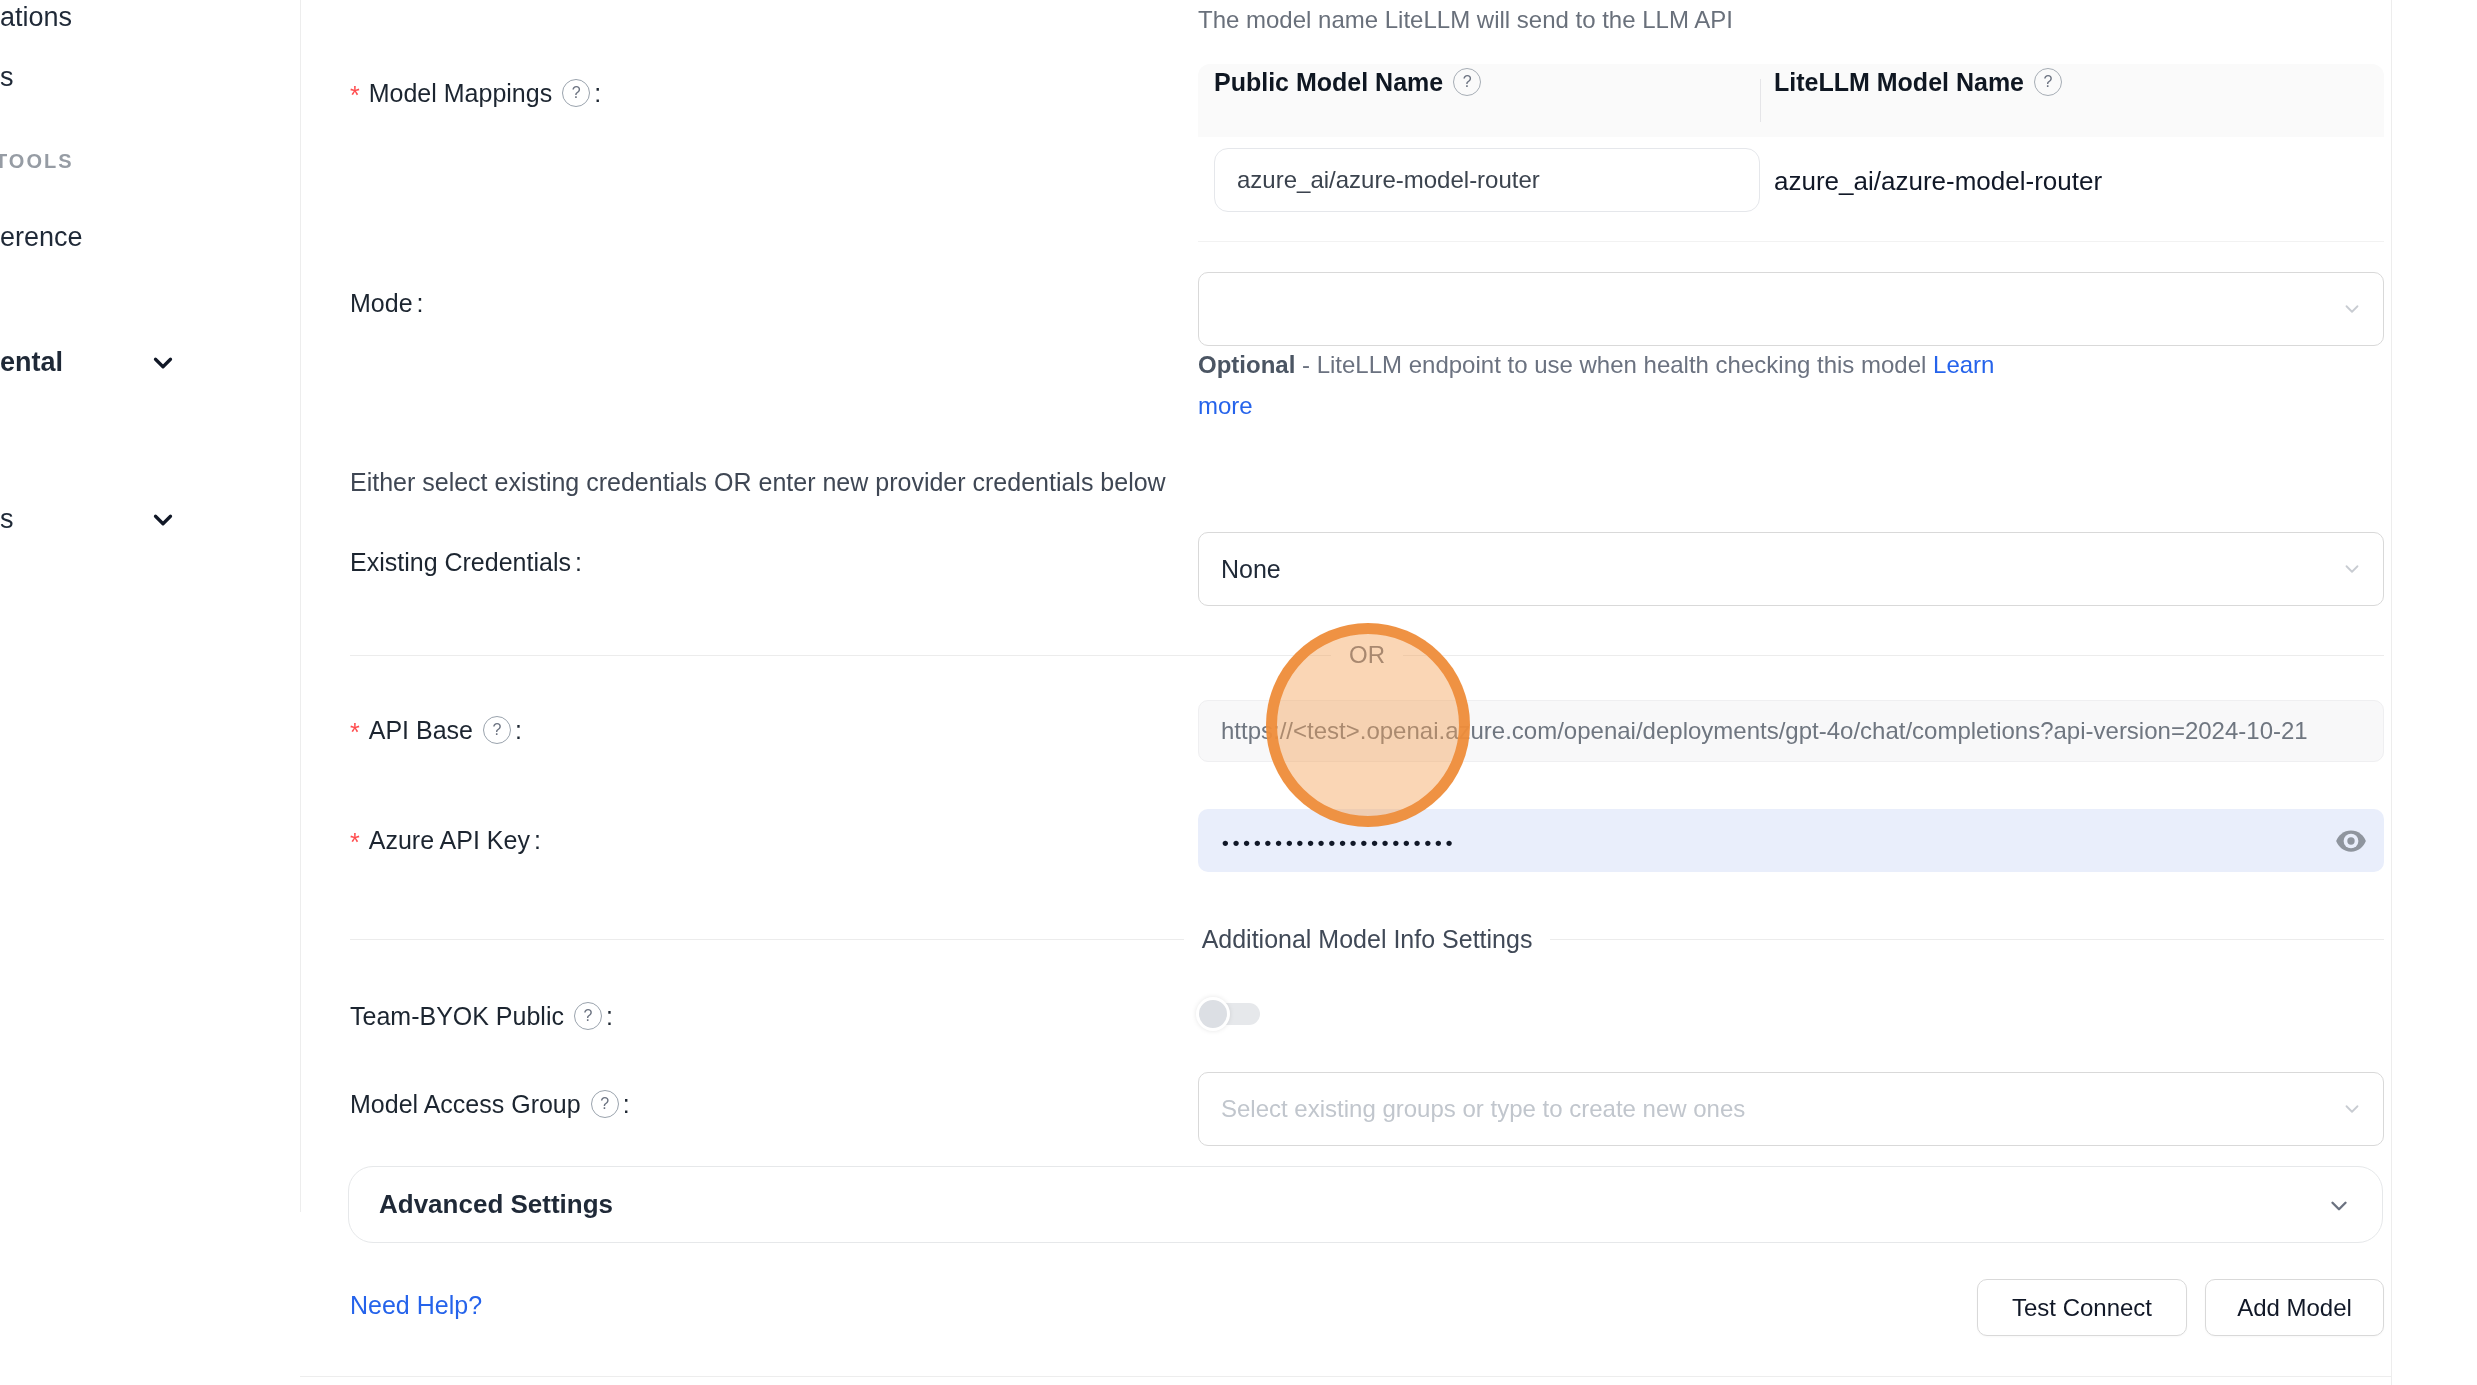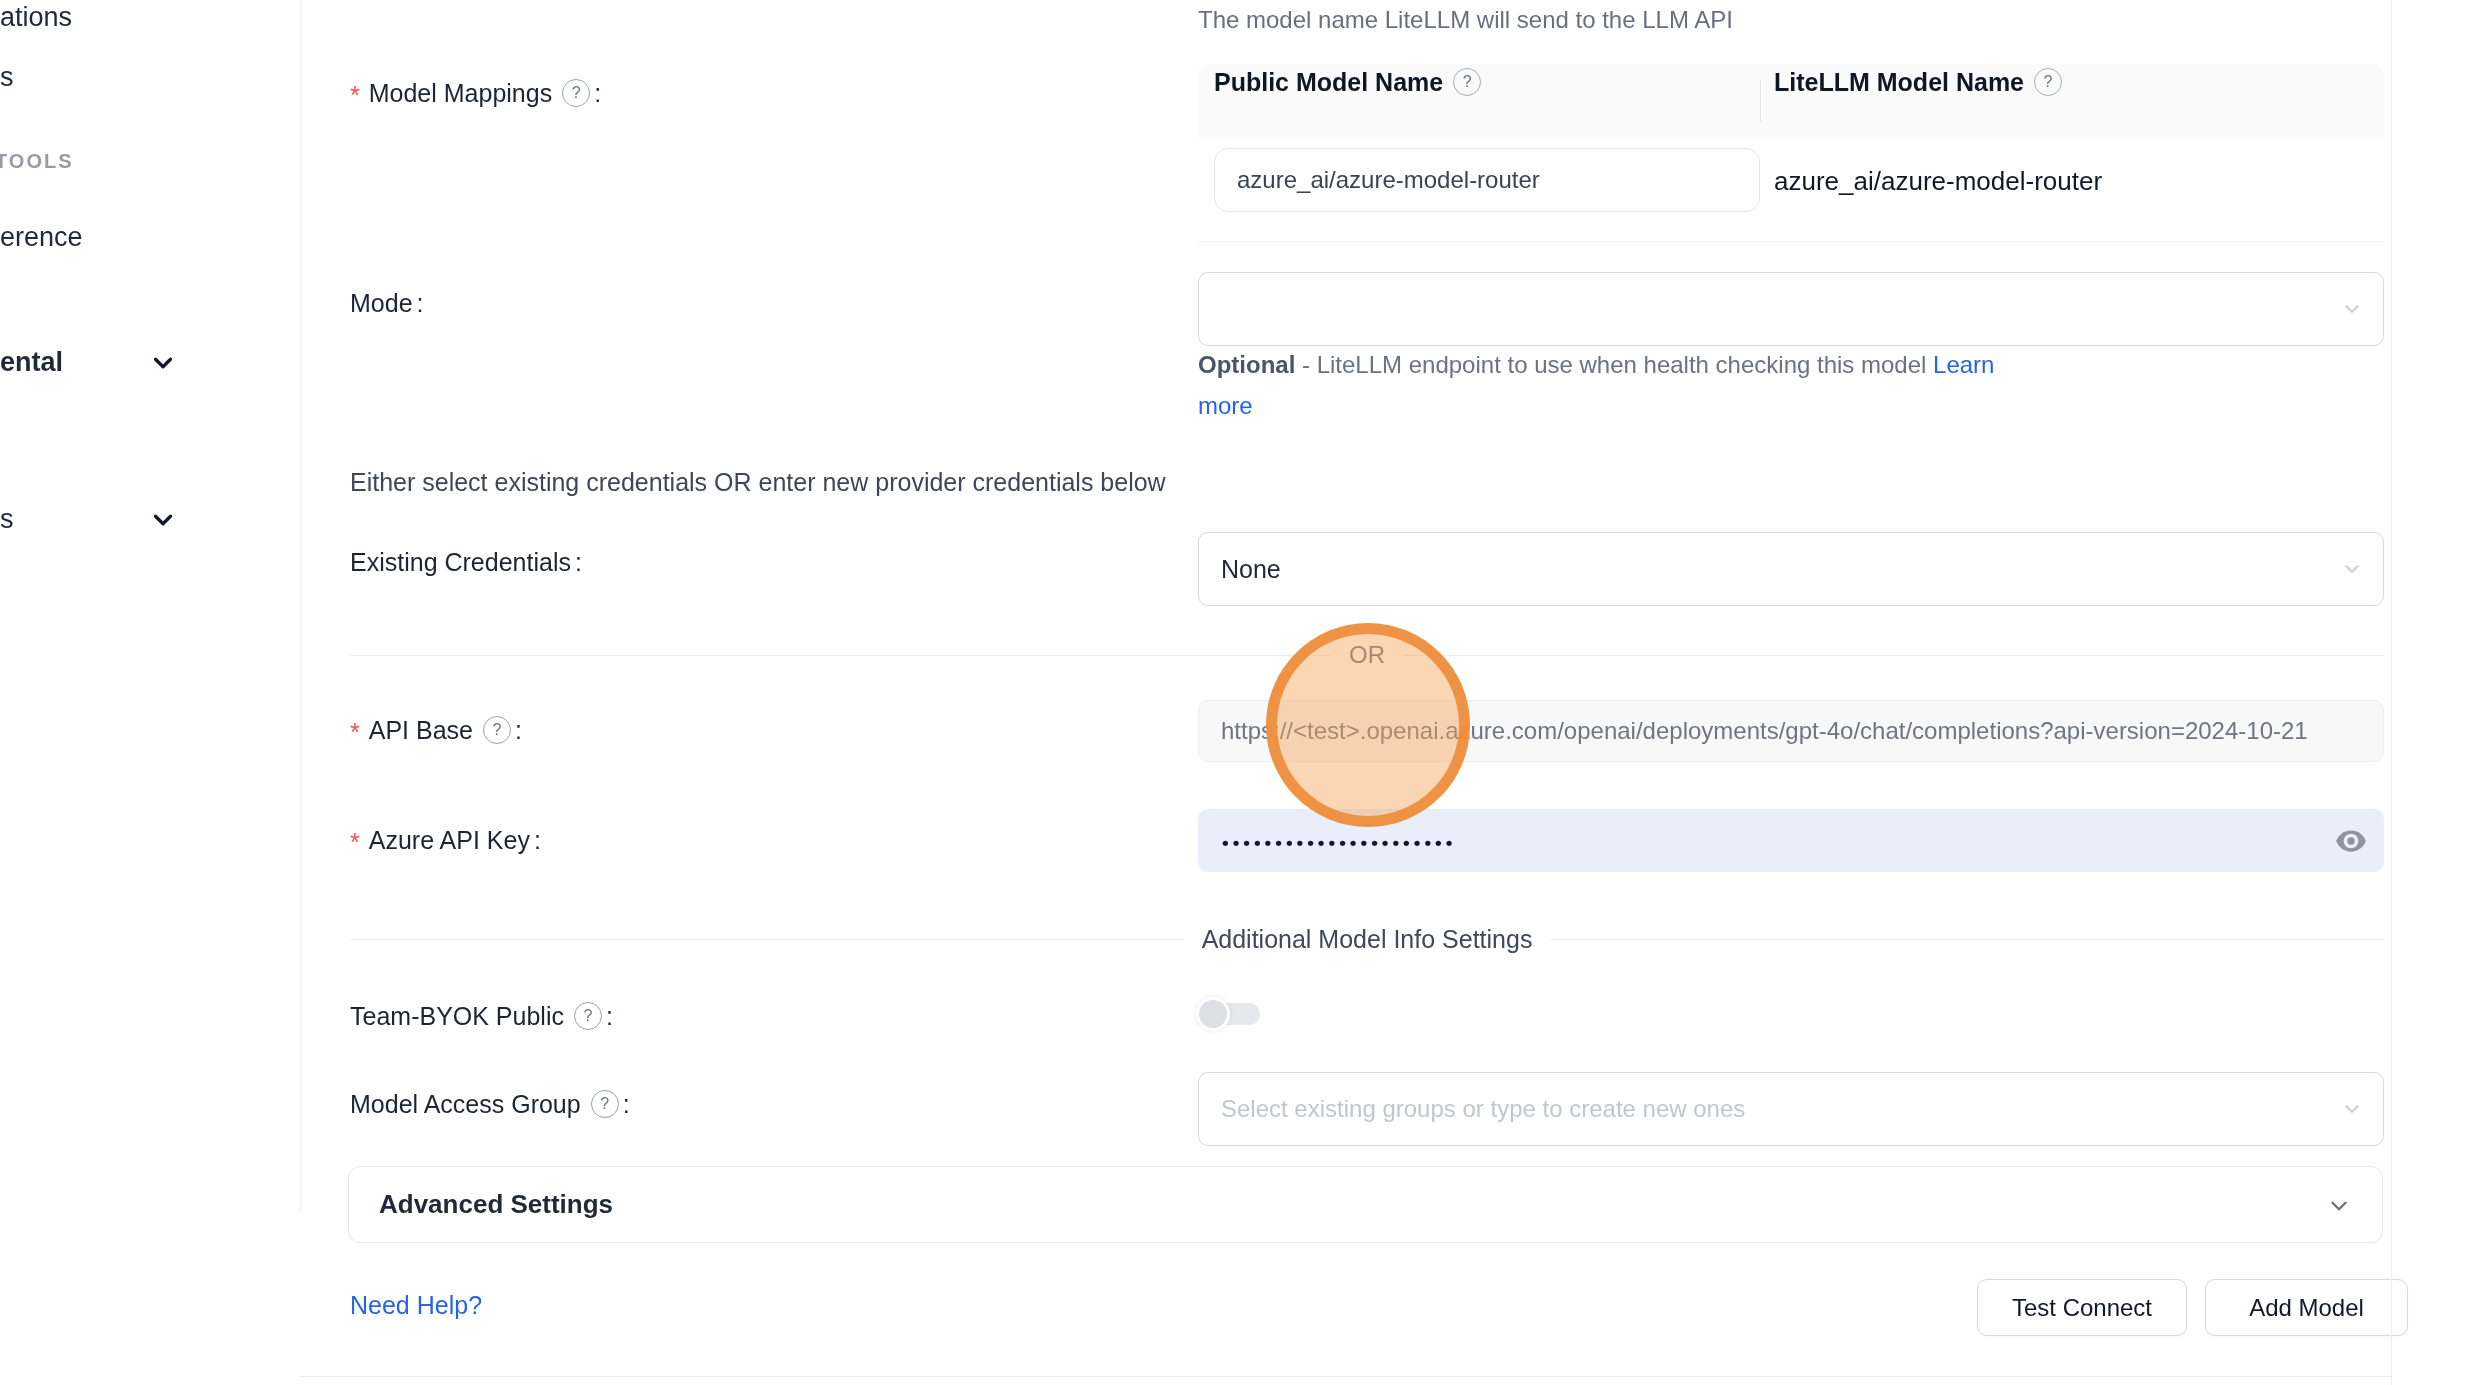--- a/index.html
+++ b/index.html
@@ -51,21 +51,21 @@
   .key-input{position:absolute;left:897px;top:809px;width:1186px;height:63px;background:#e9eefb;border-radius:10px;
              display:flex;align-items:center;padding:0 60px 0 24px;box-sizing:border-box;}
   .dots{font-size:19px;font-weight:700;letter-spacing:4px;color:#111827;margin-top:4px;}
   .eye{position:absolute;right:16px;top:50%;margin-top:-17px;width:34px;height:34px;cursor:pointer;}
   
   .toggle{position:absolute;left:897px;top:997px;width:66px;height:34px;cursor:pointer;}
   .toggle .track{position:absolute;left:6px;top:6px;width:56px;height:22px;border-radius:11px;background:#e6e8eb;}
   .toggle .knob{position:absolute;left:-2px;top:0;width:28px;height:28px;border-radius:50%;background:#dcdfe4;
                 border:3px solid #fff;box-shadow:0 0 5px rgba(0,0,0,0.10);}
   
-  .adv{position:absolute;left:47px;top:1166px;width:2035px;height:77px;border:1px solid #e6e8ea;border-radius:12px;
+  .adv{position:absolute;left:47px;top:1166px;width:2035px;height:77px;border:1px solid #e6e8ea;border-radius:25px;
        background:#fff;display:flex;align-items:center;cursor:pointer;box-sizing:border-box;}
   .adv .adv-label{font-size:26px;font-weight:700;color:#1f2937;margin-left:30px;}
   .adv .chev{position:absolute;right:30px;top:50%;margin-top:-12px;}
   
   .need-help{position:absolute;left:49px;top:1291px;font-size:25px;}
   .btn{position:absolute;top:1279px;height:57px;background:#fff;border:1px solid #d9d9d9;border-radius:10px;
        font-size:24px;color:#111827;display:flex;align-items:center;justify-content:center;cursor:pointer;
        box-shadow:0 1px 2px rgba(0,0,0,0.03);font-family:inherit;box-sizing:border-box;}
   
   .click-ring{position:absolute;left:1266px;top:623px;width:204px;height:204px;border-radius:50%;
@@ -203,21 +203,21 @@
 
     <div class="adv">
       <span class="adv-label">Advanced Settings</span>
       <svg class="chev" width="26" height="26" viewBox="0 0 24 24" fill="none">
         <path d="M6 9l6 6 6-6" stroke="#6b7280" stroke-width="2.2" stroke-linecap="round" stroke-linejoin="round"></path>
       </svg>
     </div>
 
     <a class="need-help link">Need Help?</a>
     <button class="btn" style="left:1676px;width:210px;">Test Connect</button>
-    <button class="btn" style="left:1904px;width:203px;">Add Model</button>
+    <button class="btn" style="left:1904px;width:179px;">Add Model</button>
   </div>
 
   <div class="vline-right"></div>
   <div class="bottom-line"></div>
 
   <div class="click-ring"></div>
 
 </div>
 
 </body></html>

